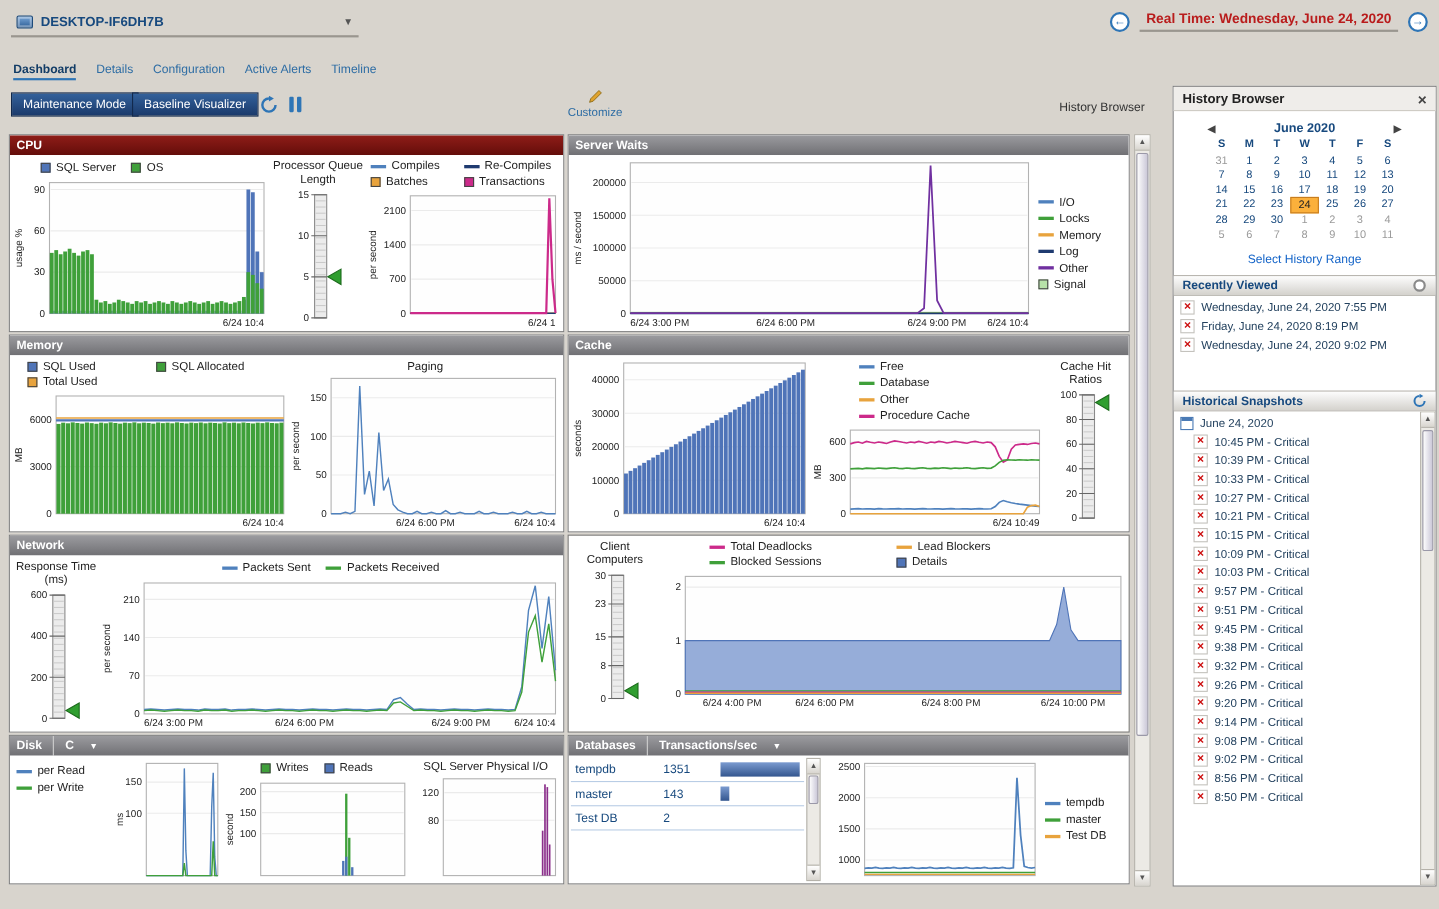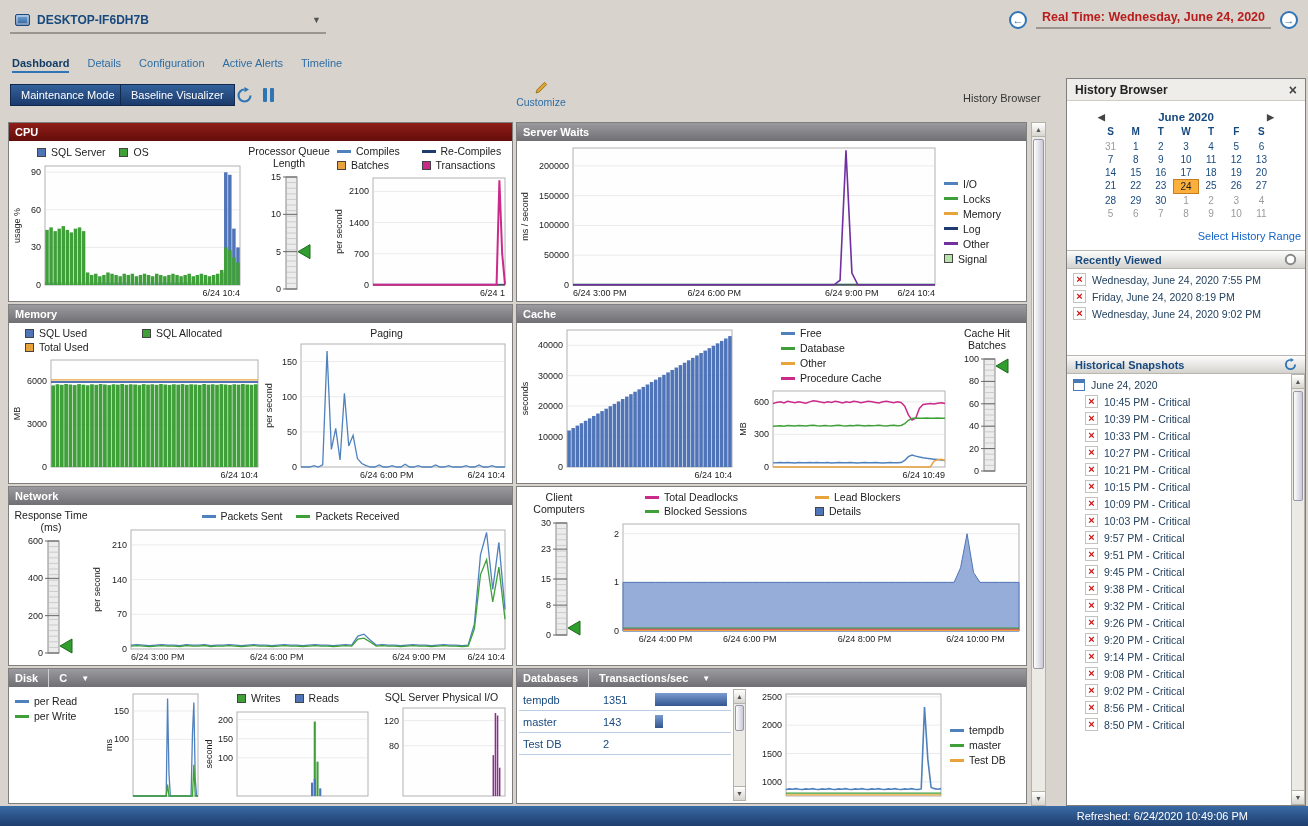--- a/index.html
+++ b/index.html
@@ -64,21 +64,21 @@
 .hb-title{flex:0 0 22px;background:#efedea;display:flex;align-items:center;padding:0 8px;font-weight:bold;font-size:12px;color:#222;border-bottom:1px solid #cfccc5}
 .hb-close{margin-left:auto;cursor:pointer;color:#444;font-size:14px;line-height:14px}
 .cal{padding:10px 0 2px;flex:0 0 auto}
 .cal-nav{width:176px;margin:0 auto;display:flex;align-items:center;justify-content:space-between;color:#17497e;font-weight:bold;font-size:11.5px}
 .cal-arrow{color:#444;font-size:9px;cursor:pointer}
 .cal-grid{width:176px;margin:2px auto 0;display:grid;grid-template-columns:repeat(7,1fr)}
 .cal-h{text-align:center;font-size:10px;color:#17497e;font-weight:bold;padding:1px 0}
 .cal-d{text-align:center;font-size:10px;color:#17497e;padding:1px 0;cursor:pointer}
 .cal-d.muted{color:#9a9a9a}
 .cal-d.sel{background:#fbb03b;border:1px solid #c77d1f;color:#222}
-.hb-link{text-align:right;color:#1464c8;font-size:11px;padding:8px 4px;cursor:pointer;flex:0 0 auto}
+.hb-link{text-align:center;color:#1464c8;font-size:11px;padding:8px 14px;cursor:pointer;flex:0 0 auto}
 .hb-sec{flex:0 0 19px;background:linear-gradient(#fdfdfd,#d4d2cd);border-top:1px solid #b9b6b0;border-bottom:1px solid #b9b6b0;display:flex;align-items:center;padding:0 8px;color:#17497e;font-weight:bold;font-size:11px}
 .sec-ico{margin-left:auto;cursor:pointer}
 #recent-list{flex:0 0 86px;overflow:hidden;padding-top:2px}
 .hrow{display:flex;align-items:center;gap:6px;padding:2px 6px;cursor:pointer}
 .xico{width:13px;height:13px;flex:0 0 13px;background:#fff;border:1px solid #c4c2bd;color:#cc1111;font-weight:bold;font-size:11px;line-height:11px;text-align:center}
 .hlabel{font-size:10.5px;color:#24425f;white-space:nowrap}
 .snap-wrap{flex:1;position:relative;overflow:hidden;padding:3px 16px 17px 6px}
 .snap-group{display:flex;align-items:center;gap:6px;padding:2px 0;font-size:10.5px;color:#24425f}
 .cal-ico{width:12px;height:12px;border:1px solid #4a7ab5;background:linear-gradient(#4a7ab5 0 3px,#fff 3px);flex:0 0 12px}
 #snap-list{padding-left:12px}
@@ -604,21 +604,21 @@
                 <text x="9" y="43" font-size="9" fill="#222" text-anchor="middle" transform="rotate(-90 9 43)">MB</text>
                 <text x="208" y="92" text-anchor="end" font-size="9" fill="#222">6/24 10:49</text>
                 <polyline points="36,17.48571428571428 39.659574468085104,16.400000000000006 43.319148936170215,15.857142857142861 46.97872340425532,16.942857142857136 50.638297872340424,15.314285714285717 54.29787234042553,16.074285714285708 57.95744680851064,16.72571428571429 61.61702127659574,15.857142857142861 65.27659574468085,16.400000000000006 68.93617021276596,17.160000000000004 72.59574468085106,15.857142857142861 76.25531914893617,14.771428571428572 79.91489361702128,15.314285714285717 83.57446808510639,16.074285714285708 87.23404255319149,16.72571428571429 90.8936170212766,15.857142857142861 94.5531914893617,16.400000000000006 98.2127659574468,15.314285714285717 101.87234042553192,16.074285714285708 105.53191489361701,16.942857142857136 109.19148936170212,15.857142857142861 112.85106382978724,16.400000000000006 116.51063829787233,15.314285714285717 120.17021276595744,15.857142857142861 123.82978723404256,16.72571428571429 127.48936170212765,16.074285714285708 131.14893617021278,15.314285714285717 134.8085106382979,15.857142857142861 138.46808510638297,16.400000000000006 142.12765957446808,16.942857142857136 145.7872340425532,15.857142857142861 149.44680851063828,15.314285714285717 153.1063829787234,16.074285714285708 156.7659574468085,16.72571428571429 160.4255319148936,15.857142857142861 164.08510638297872,16.400000000000006 167.74468085106383,20.199999999999996 171.40425531914894,28.885714285714286 175.06382978723403,34.09714285714286 178.72340425531914,32.14285714285714 182.38297872340425,22.371428571428567 186.04255319148936,18.571428571428577 189.70212765957447,18.028571428571425 193.36170212765958,17.48571428571428 197.02127659574467,18.028571428571425 200.68085106382978,17.160000000000004 204.3404255319149,16.72571428571429 208,17.48571428571428 " fill="none" stroke="#cc2a8a" stroke-width="1.5"></polyline>
                 <polyline points="36,40.285714285714285 39.659574468085104,39.959999999999994 43.319148936170215,39.74285714285715 46.97872340425532,40.177142857142854 50.638297872340424,39.52571428571429 54.29787234042553,39.74285714285715 57.95744680851064,39.959999999999994 61.61702127659574,39.417142857142856 65.27659574468085,39.74285714285715 68.93617021276596,40.068571428571424 72.59574468085106,39.52571428571429 76.25531914893617,39.199999999999996 79.91489361702128,39.74285714285715 83.57446808510639,39.959999999999994 87.23404255319149,39.417142857142856 90.8936170212766,39.74285714285715 94.5531914893617,39.959999999999994 98.2127659574468,39.52571428571429 101.87234042553192,39.199999999999996 105.53191489361701,39.74285714285715 109.19148936170212,39.959999999999994 112.85106382978724,39.52571428571429 116.51063829787233,39.74285714285715 120.17021276595744,39.199999999999996 123.82978723404256,39.52571428571429 127.48936170212765,39.959999999999994 131.14893617021278,39.417142857142856 134.8085106382979,39.74285714285715 138.46808510638297,39.52571428571429 142.12765957446808,39.199999999999996 145.7872340425532,39.74285714285715 149.44680851063828,39.959999999999994 153.1063829787234,39.52571428571429 156.7659574468085,39.199999999999996 160.4255319148936,39.74285714285715 164.08510638297872,39.52571428571429 167.74468085106383,37.57142857142858 171.40425531914894,34.31428571428571 175.06382978723403,32.36 178.72340425531914,31.925714285714285 182.38297872340425,32.14285714285714 186.04255319148936,32.36 189.70212765957447,31.925714285714285 193.36170212765958,32.14285714285714 197.02127659574467,32.36 200.68085106382978,31.925714285714285 204.3404255319149,32.14285714285714 208,32.36 " fill="none" stroke="#3fa03a" stroke-width="1.5"></polyline>
                 <polyline points="36,76.87428571428572 39.659574468085104,76.65714285714286 43.319148936170215,76.44 46.97872340425532,76.76571428571428 50.638297872340424,76.54857142857142 54.29787234042553,76.65714285714286 57.95744680851064,76.87428571428572 61.61702127659574,76.44 65.27659574468085,76.65714285714286 68.93617021276596,76.76571428571428 72.59574468085106,76.54857142857142 76.25531914893617,76.65714285714286 79.91489361702128,76.44 83.57446808510639,76.76571428571428 87.23404255319149,76.65714285714286 90.8936170212766,76.54857142857142 94.5531914893617,76.87428571428572 98.2127659574468,76.65714285714286 101.87234042553192,76.44 105.53191489361701,76.65714285714286 109.19148936170212,76.76571428571428 112.85106382978724,76.54857142857142 116.51063829787233,76.65714285714286 120.17021276595744,76.87428571428572 123.82978723404256,76.65714285714286 127.48936170212765,76.44 131.14893617021278,76.65714285714286 134.8085106382979,76.76571428571428 138.46808510638297,76.54857142857142 142.12765957446808,76.65714285714286 145.7872340425532,76.87428571428572 149.44680851063828,76.65714285714286 153.1063829787234,76.44 156.7659574468085,76.65714285714286 160.4255319148936,76.76571428571428 164.08510638297872,76.54857142857142 167.74468085106383,74.48571428571428 171.40425531914894,70.68571428571428 175.06382978723403,69.05714285714285 178.72340425531914,70.14285714285714 182.38297872340425,71.01142857142857 186.04255319148936,71.77142857142857 189.70212765957447,72.31428571428572 193.36170212765958,72.74857142857142 197.02127659574467,73.18285714285715 200.68085106382978,73.61714285714285 204.3404255319149,74.05142857142857 208,74.48571428571428 " fill="none" stroke="#4f81bd" stroke-width="1.5"></polyline>
                 <polyline points="36,81 39.659574468085104,81 43.319148936170215,81 46.97872340425532,81 50.638297872340424,81 54.29787234042553,81 57.95744680851064,81 61.61702127659574,81 65.27659574468085,81 68.93617021276596,81 72.59574468085106,81 76.25531914893617,81 79.91489361702128,81 83.57446808510639,81 87.23404255319149,81 90.8936170212766,81 94.5531914893617,81 98.2127659574468,81 101.87234042553192,81 105.53191489361701,81 109.19148936170212,81 112.85106382978724,81 116.51063829787233,81 120.17021276595744,81 123.82978723404256,81 127.48936170212765,81 131.14893617021278,81 134.8085106382979,81 138.46808510638297,81 142.12765957446808,81 145.7872340425532,81 149.44680851063828,81 153.1063829787234,81 156.7659574468085,81 160.4255319148936,81 164.08510638297872,81 167.74468085106383,81 171.40425531914894,81 175.06382978723403,81 178.72340425531914,81 182.38297872340425,81 186.04255319148936,81 189.70212765957447,81 193.36170212765958,81 197.02127659574467,75.02857142857142 200.68085106382978,73.61714285714285 204.3404255319149,73.18285714285715 208,74.48571428571428 " fill="none" stroke="#e8a33d" stroke-width="1.5"></polyline>
               </svg>
             </div>
         </div>
         <div class="vcol center" style="width:74px">
-          <div class="ctitle">Cache Hit Batches</div>
+          <div class="ctitle">Cache Hit Ratios</div>
           <div class="gauge">
               <svg width="66" height="130">
                 <rect x="30" y="8" width="11" height="112" fill="#ececec" stroke="#8a8a8a"></rect>
                 <line x1="31" y1="8" x2="40" y2="8" stroke="#b5b5b5" stroke-width="0.6"></line>
                 <line x1="31" y1="13.6" x2="40" y2="13.6" stroke="#b5b5b5" stroke-width="0.6"></line>
                 <line x1="31" y1="19.2" x2="40" y2="19.2" stroke="#b5b5b5" stroke-width="0.6"></line>
                 <line x1="31" y1="24.8" x2="40" y2="24.8" stroke="#b5b5b5" stroke-width="0.6"></line>
                 <line x1="31" y1="30.4" x2="40" y2="30.4" stroke="#b5b5b5" stroke-width="0.6"></line>
                 <line x1="31" y1="36" x2="40" y2="36" stroke="#b5b5b5" stroke-width="0.6"></line>
                 <line x1="31" y1="41.6" x2="40" y2="41.6" stroke="#b5b5b5" stroke-width="0.6"></line>
@@ -1157,17 +1157,14 @@
           </div>
         </div>
       <div class="sbar snapbar">
         <div class="arr up">▲</div>
         <div class="thumb" style="top:16px;height:110px"></div>
         <div class="arr down">▼</div>
       </div>
     </div>
   </div>
 
-  <div class="statusbar">
-    <span>Refreshed: 6/24/2020 10:49:06 PM</span>
-  </div>
 
 </div>
 
 </body></html>

